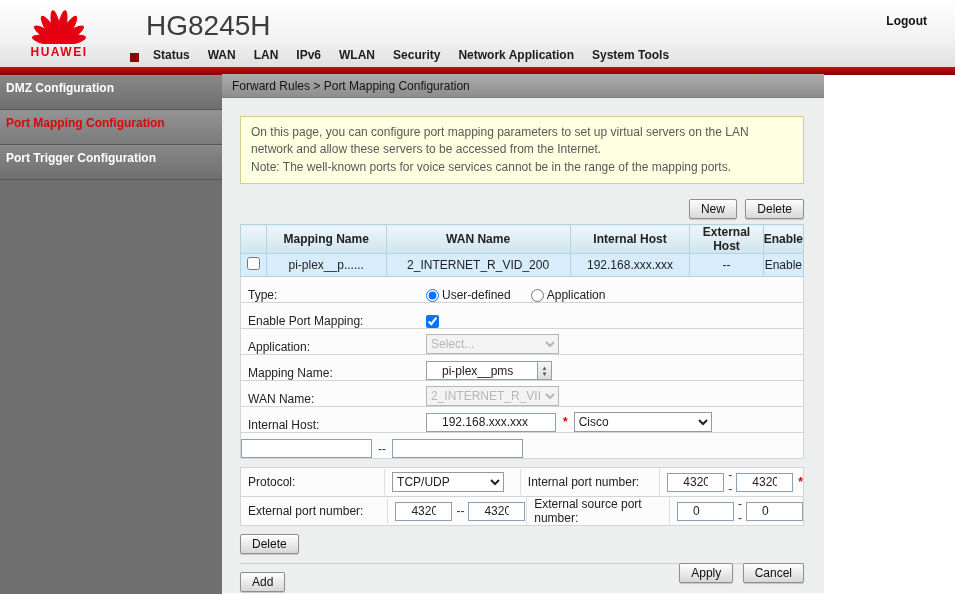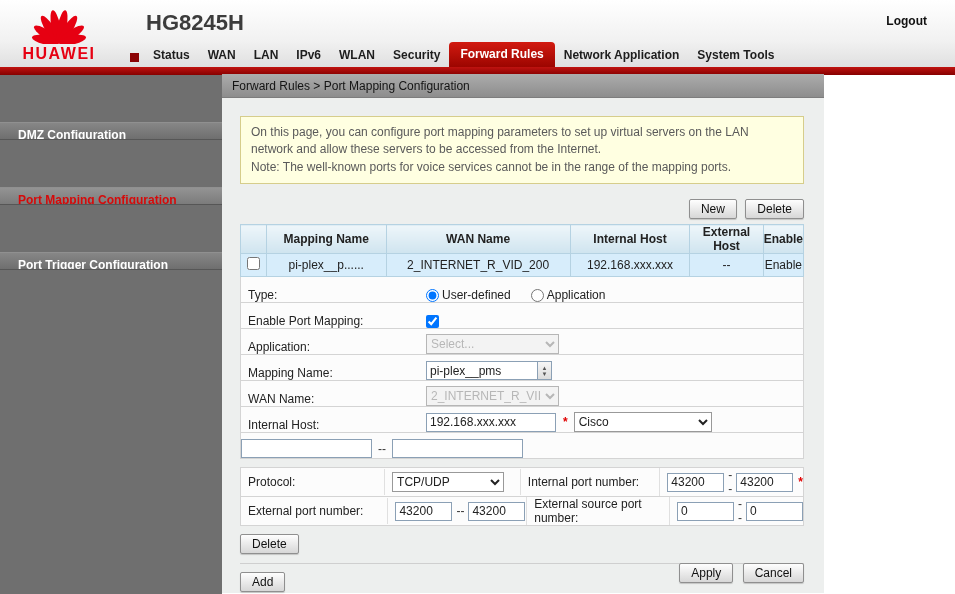--- a/index.html
+++ b/index.html
@@ -13,40 +13,40 @@
     color: #222;
   }
 
   
   .header {
     position: absolute; top: 0; left: 0; width: 955px; height: 75px;
     background: linear-gradient(180deg, #ffffff 0%, #f1f1f1 55%, #dadada 100%);
   }
   .logo { position: absolute; left: 14px; top: 2px; width: 90px; text-align: center; }
   .logo svg { width: 58px; height: 42px; display: block; margin: 0 auto; }
-  .brand { color: #e60012; font-weight: bold; font-size: 16px; letter-spacing: 1.5px; margin-top: 1px; }
-  .device-title { position: absolute; left: 146px; top: 10px; font-size: 22px; font-weight: bold; color: #3c3c3c; }
+  .brand { color: #e60012; font-weight: bold; font-size: 12px; letter-spacing: 1.5px; margin-top: 1px; }
+  .device-title { position: absolute; left: 146px; top: 10px; font-size: 28px; font-weight: normal; color: #3c3c3c; }
   .logout { position: absolute; right: 28px; top: 14px; color: #111; font-weight: bold; cursor: pointer; text-decoration: none; }
   .nav { position: absolute; left: 130px; bottom: 8px; display: flex; align-items: flex-end; }
   .nav-marker { width: 9px; height: 9px; background: #8b0304; margin: 0 5px 5px 0; }
   .tab { padding: 4px 9px 5px; font-weight: bold; color: #1d1d1d; cursor: pointer; white-space: nowrap; }
   .tab.active {
     background: linear-gradient(180deg, #d21a10, #9c0500);
     color: #fff; border-radius: 4px 4px 0 0; padding: 5px 11px 6px;
   }
   .redbar { position: absolute; bottom: 0; left: 0; width: 100%; height: 8px;
     background: linear-gradient(180deg, #c01310, #860000); }
 
   
   .sidebar { position: absolute; top: 75px; left: 0; width: 222px; height: 519px; background: #6f6f6f; }
   .side-item {
-    height: 18px; line-height: 24px; padding-left: 18px; color: #fff; font-weight: bold;
+    height: 35px; line-height: 24px; padding-left: 6px; color: #fff; font-weight: bold;
     background: linear-gradient(180deg, #878787, #6f6f6f);
     border-bottom: 1px solid #565656; border-top: 1px solid #909090; cursor: pointer;
-    white-space: nowrap; overflow: hidden; margin-top: 47px;
+    white-space: nowrap; overflow: hidden;
   }
   .side-item.active { color: #d60a0a; background: linear-gradient(180deg, #939393, #7b7b7b); }
 
   
   .main { position: absolute; top: 74px; left: 222px; width: 602px; height: 519px; background: #edefee; }
   .breadcrumb {
     height: 24px; line-height: 24px; padding-left: 10px;
     background: linear-gradient(180deg, #acacac, #8d8d8d);
     color: #141414; border-bottom: 1px solid #7d7d7d;
   }
@@ -76,21 +76,21 @@
 
   
   .form-row {
     display: flex; align-items: flex-end; min-height: 26px;
     background: #fcfcfc; border: 1px solid #d4d4d4; border-top: 0;
   }
   .form-row .lbl { width: 185px; padding-left: 7px; color: #222; flex-shrink: 0; }
   .form-row .ctl { flex: 1; display: flex; align-items: center; gap: 6px; }
 
   input[type=text] {
-    height: 19px; border: 1px solid #8ba0b5; padding: 0 3px;
+    height: 19px; border: 1px solid #8ba0b5; padding: 0 15px;
     font-family: inherit; font-size: 12px; color: #222; background: #fff;
   }
   select {
     height: 20px; border: 1px solid #999; font-family: inherit; font-size: 12px;
     background: #fff; color: #222;
   }
   select:disabled { color: #9a9a9a; background: #f0f0f0; }
   .req { color: #e00000; margin-left: 1px; font-weight: bold; }
   .sep { color: #333; }
   .stepper {
@@ -138,21 +138,20 @@
   <div class="device-title">HG8245H</div>
   <a class="logout">Logout</a>
   <div class="nav">
     <span class="nav-marker"></span>
     <span class="tab">Status</span>
     <span class="tab">WAN</span>
     <span class="tab">LAN</span>
     <span class="tab">IPv6</span>
     <span class="tab">WLAN</span>
     <span class="tab">Security</span>
-    <span class="tab active">Forward Rules</span>
     <span class="tab">Network Application</span>
     <span class="tab">System Tools</span>
   </div>
   <div class="redbar"></div>
 </div>
 
 <div class="sidebar">
   <div class="side-item">DMZ Configuration</div>
   <div class="side-item active">Port Mapping Configuration</div>
   <div class="side-item">Port Trigger Configuration</div>

